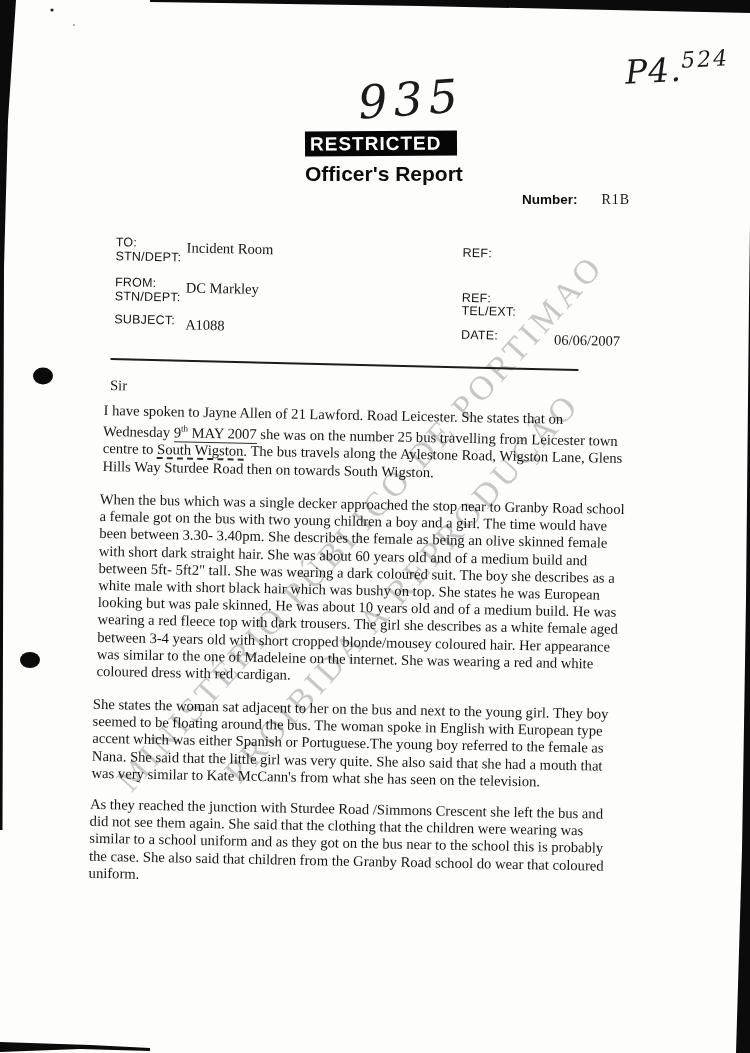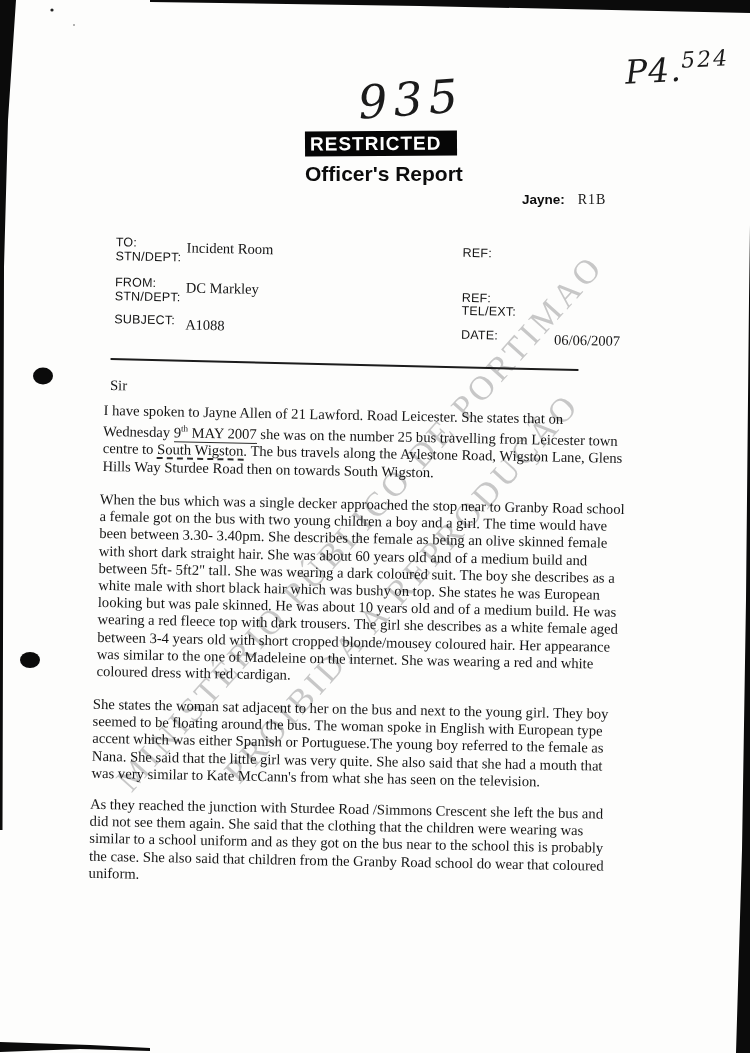--- a/index.html
+++ b/index.html
@@ -25,21 +25,21 @@
   
   .restricted{position:absolute;z-index:4;left:305px;top:131px;width:152px;height:25px;
       background:#060606;transform:rotate(-0.4deg);}
   .restricted span{display:block;padding-left:5px;line-height:25px;
       font-family:"Liberation Sans",sans-serif;font-weight:bold;font-size:19px;
       letter-spacing:1px;color:#ffffff;}
   .doc-title{position:absolute;z-index:4;left:305px;top:162px;
       font-family:Liberation Sans, sans-serif;font-weight:bold;font-size:21px;color:#0c0c0c;}
   .number-line{position:absolute;z-index:4;left:522px;top:190px;white-space:nowrap;}
   .number-line .lbl{font-family:"Liberation Sans",sans-serif;font-weight:bold;font-size:13.5px;color:#0c0c0c;}
-  .number-line .val{font-family:"Liberation Serif",serif;font-size:14px;margin-left:13px;letter-spacing:1px;}
+  .number-line .val{font-family:"Liberation Serif",serif;font-size:14px;margin-left:24px;letter-spacing:1px;}
 
   
   .doc-body{position:absolute;z-index:3;left:0;top:0;width:750px;height:1053px;
       transform:rotate(1.1deg);transform-origin:107px 232px;}
   .abs{position:absolute;}
   .flabel{font-family:"Liberation Sans",sans-serif;font-size:12.5px;line-height:13.5px;
       color:#131313;letter-spacing:0.2px;white-space:pre-line;}
   .fvalue{font-family:"Liberation Serif",serif;font-size:14.5px;color:#141414;}
   .rule{left:113px;top:359px;width:468px;height:2px;background:#1c1c1c;transform:rotate(0.25deg);}
   .salutation{left:113px;top:377px;font-size:14.6px;}
@@ -67,21 +67,21 @@
   <div class="hw hw-935">935</div>
   <div class="hw hw-ref">
     <span class="pref">P4.</span><span class="sup">524</span>
   </div>
 
   <div class="restricted">
     <span>RESTRICTED</span>
   </div>
   <div class="doc-title">Officer's Report</div>
   <div class="number-line">
-    <span class="lbl">Jayne:</span><span class="val">R1B</span>
+    <span class="lbl">Number:</span><span class="val">R1B</span>
   </div>
 
   <div class="doc-body">
 
     <div class="abs flabel" style="left:116px;top:236px;">TO:
 STN/DEPT:</div>
     <div class="abs fvalue" style="left:187px;top:238px;">Incident Room</div>
     <div class="abs flabel" style="left:463px;top:240px;">REF:</div>
 
     <div class="abs flabel" style="left:116px;top:276px;">FROM:

